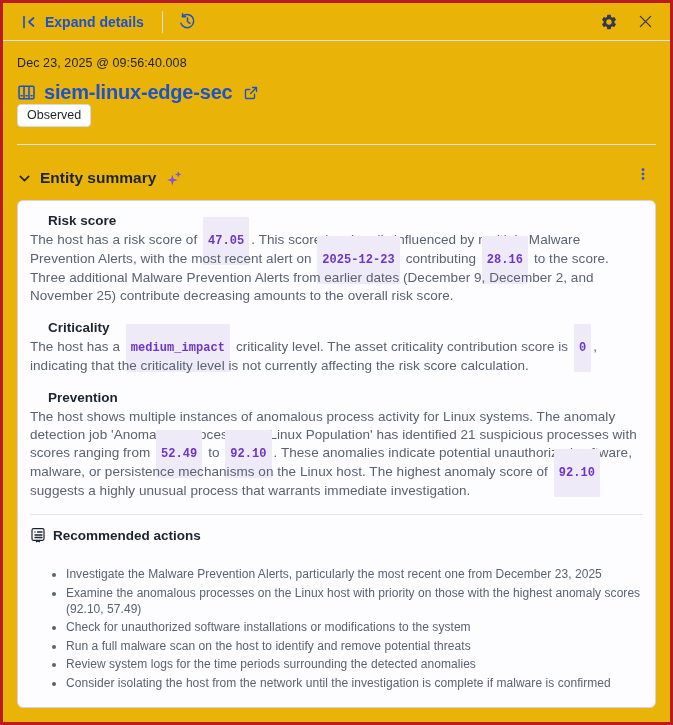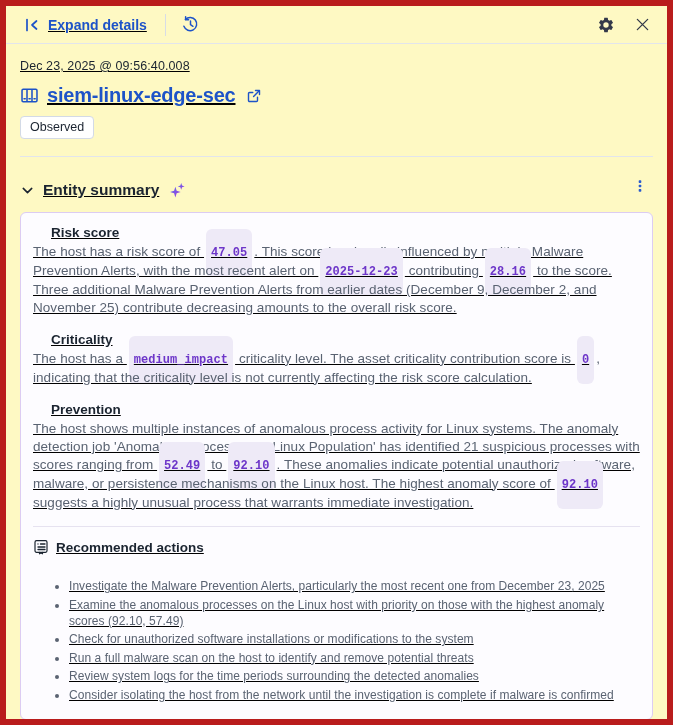--- a/index.html
+++ b/index.html
@@ -1,22 +1,22 @@
 <!DOCTYPE html>
 <html><head>
 <meta charset="utf-8">
 <style>
   * { box-sizing: border-box; margin: 0; padding: 0; }
   html,body { background:#fff; }
   body { font-family: "Liberation Sans", sans-serif; }
 
   .frame {
     width: 673px; height: 725px;
-    border: 6px solid #b91c1c; background: #fef9c3;
-    overflow: hidden; position: relative; text-decoration: underline;
+    border: 3px solid #b91c1c; background: #eab308;
+    overflow: hidden; position: relative;
   }
 
   
   .topbar {
     display: flex; align-items: center; justify-content: space-between;
     height: 38px; padding: 0 12px; border-bottom: 1px solid #e2e5ec;
   }
   .topbar-left { display: flex; align-items: center; gap: 4px; }
   .expand-btn {
     display: flex; align-items: center; gap: 8px;
@@ -31,21 +31,21 @@
     width: 26px; height: 26px; padding: 0;
   }
   .topbar-right { display: flex; align-items: center; gap: 10px; }
 
   
   .main { padding: 15px 14px 0 14px; }
   .timestamp { font-size: 12.5px; color: #1b2430; letter-spacing: .1px; }
   .title-row { display: flex; align-items: center; gap: 8px; margin-top: 11px; }
   .entity-title { font-size: 20px; font-weight: 700; color: #1d53c8; letter-spacing: -0.2px; }
   .badge {
-    display: inline-block; margin-top: 9px;
+    display: inline-block; 
     border: 1px solid #d3dae6; border-radius: 4px; background: #fff;
     font-size: 12.5px; font-weight: 500; color: #1b2430;
     padding: 3px 9px; line-height: 1.2;
   }
   .hdivider { height: 1px; background: #e2e5ec; margin: 17px 0 0 0; }
 
   
   .section-header {
     display: flex; align-items: flex-end; justify-content: space-between;
     margin-top: 16px;
@@ -63,21 +63,21 @@
     background: #fdfcff; padding: 12px 12px 12px 12px;
   }
   .sec-heading { font-size: 13.5px; font-weight: 700; color: #1b2430; margin-bottom: 3px; padding-left: 18px; }
   .sec-para {
     font-size: 13.5px; color: #5a6372; line-height: 1.33;
     margin-bottom: 15px; letter-spacing: .05px;
   }
   .chip {
     font-family: "Liberation Mono", "DejaVu Sans Mono", monospace;
     font-size: 12px; font-weight: 700; color: #6d36c9;
-    background: #eeeaf7; border-radius: 6px; padding: 17px 5px; margin: 0 2px;
+    background: #eeeaf7; border-radius: 1px; padding: 17px 5px; margin: 0 2px;
     white-space: nowrap;
   }
   .panel-divider { height: 1px; background: #e6e2f0; margin: 2px 0 12px 0; }
 
   .rec-header { display: flex; align-items: center; gap: 7px; margin-bottom: 24px; }
   .rec-title { font-size: 13.5px; font-weight: 700; color: #1b2430; }
   .rec-list { margin: 0 0 0 22px; }
   .rec-list li {
     font-size: 12px; color: #5a6372; line-height: 1.3;
     margin-bottom: 3px; letter-spacing: .05px; margin-left: 14px;

